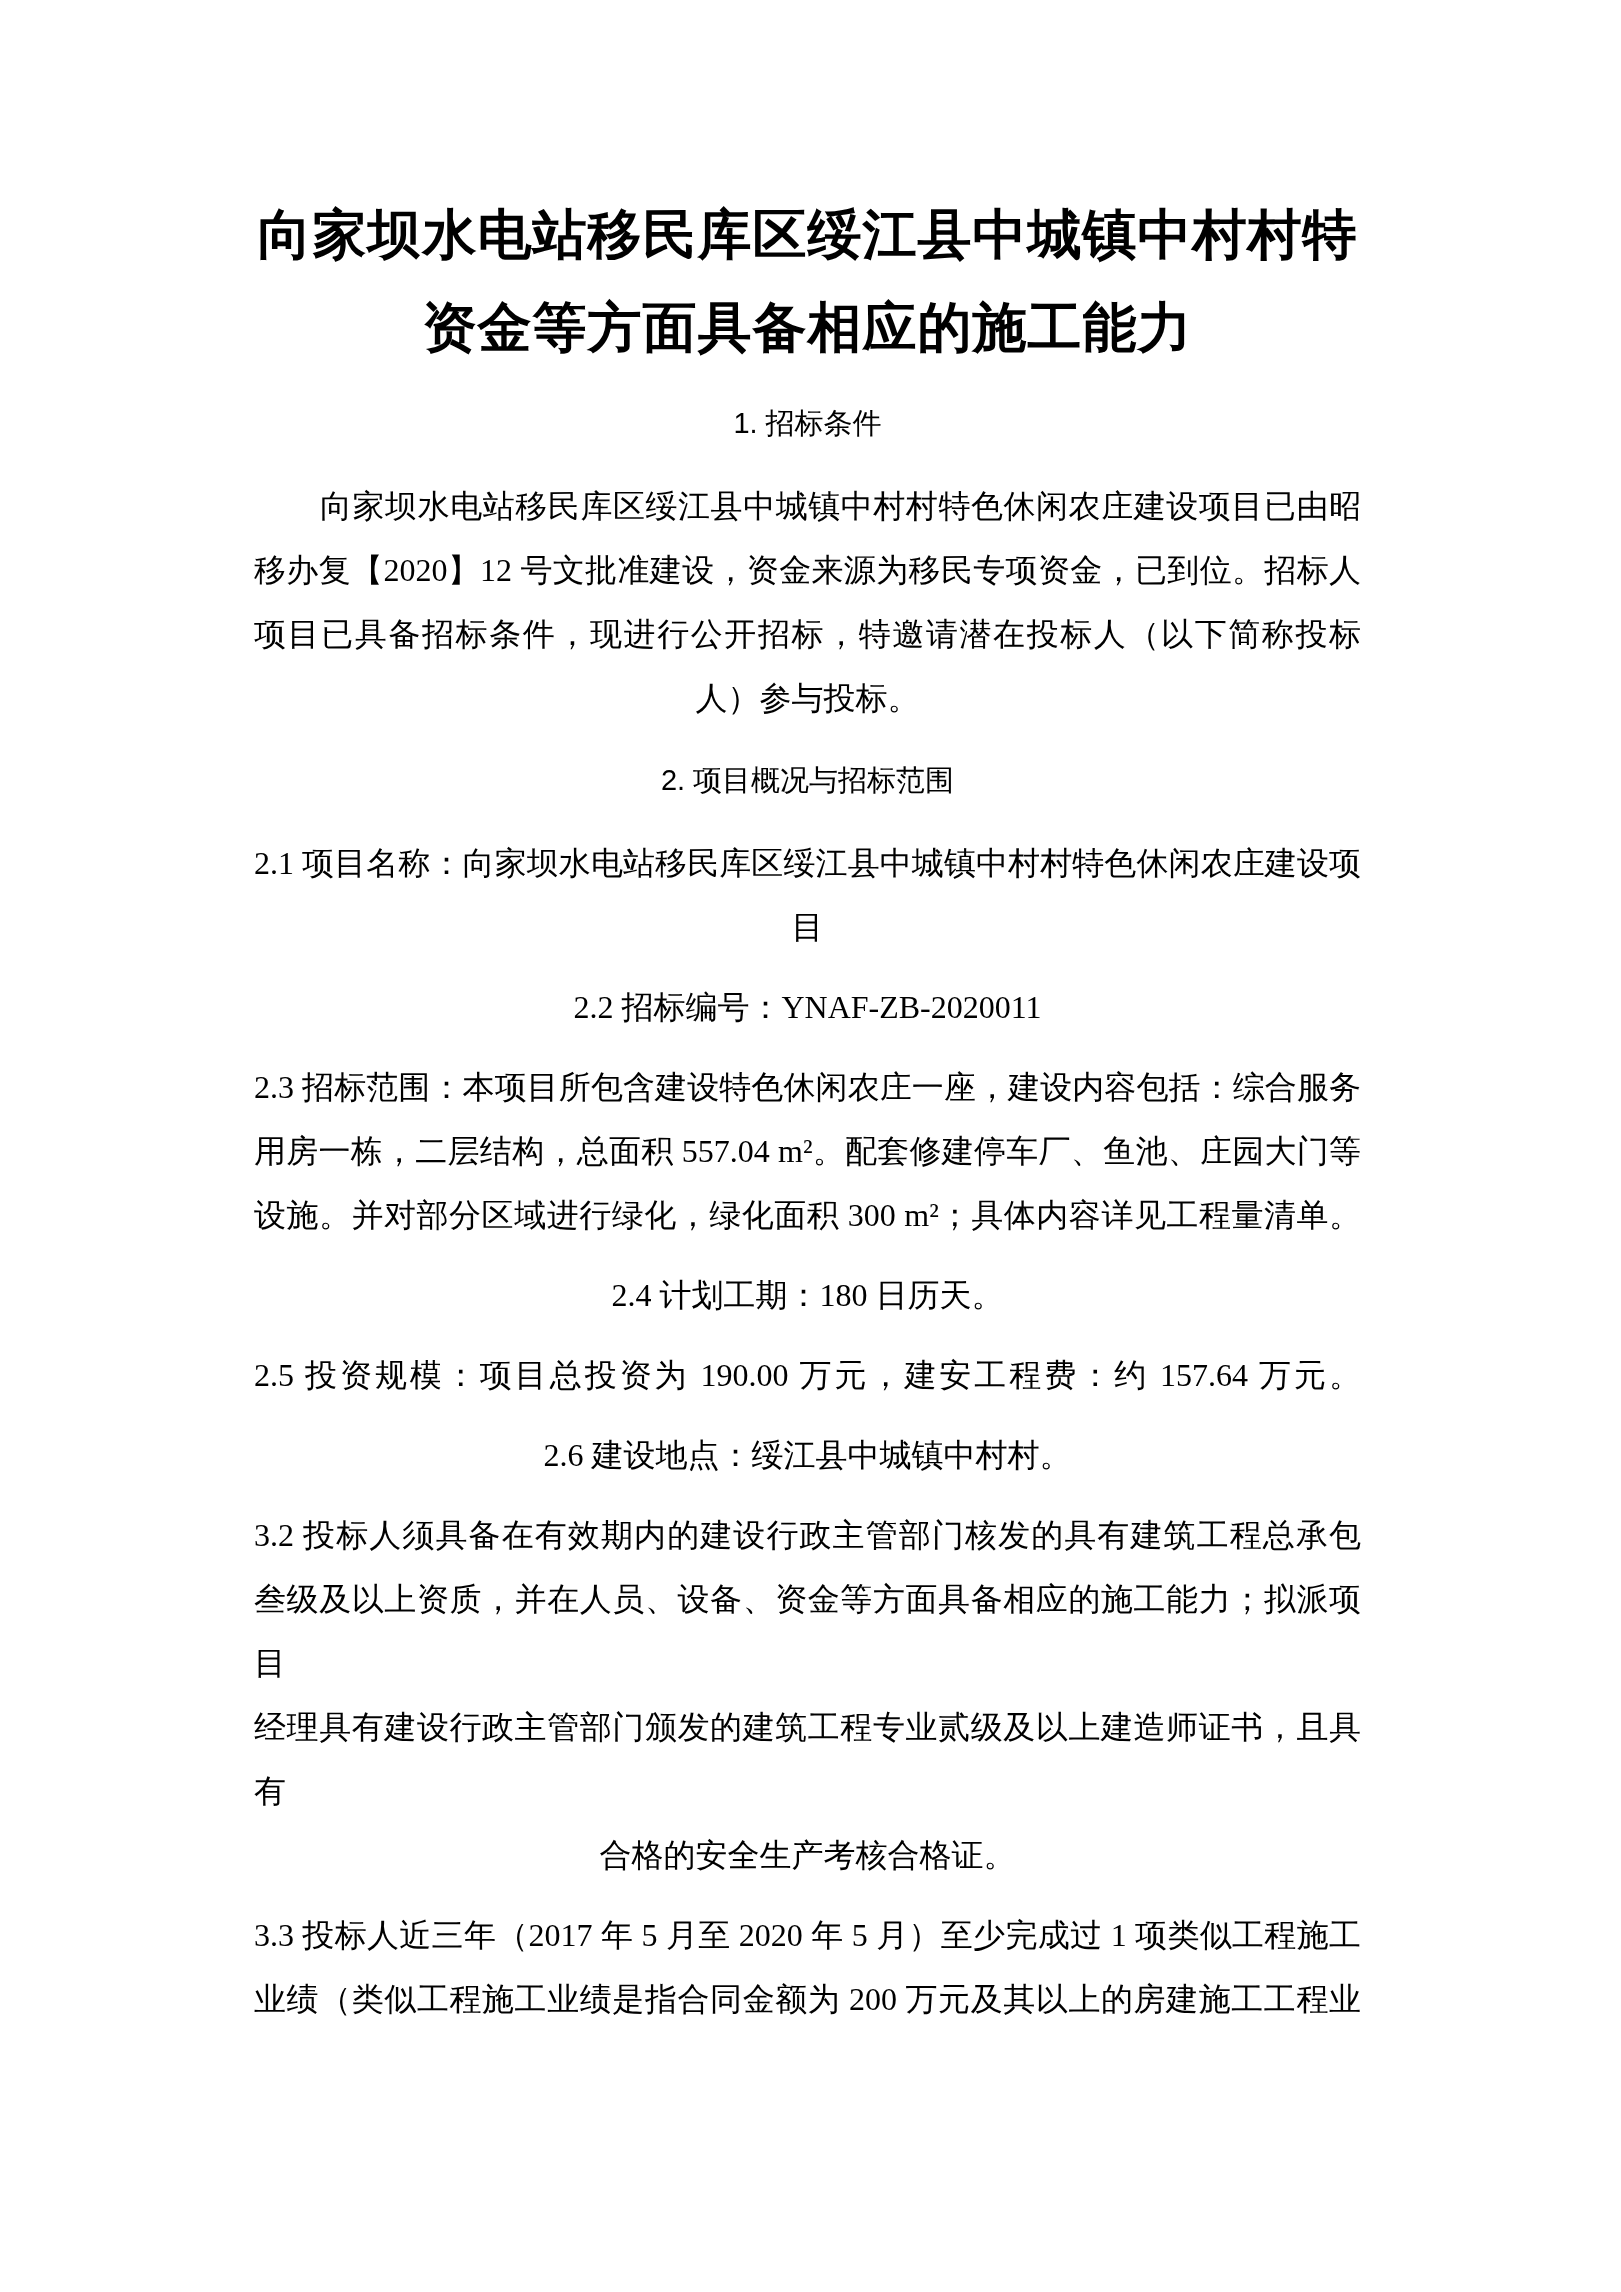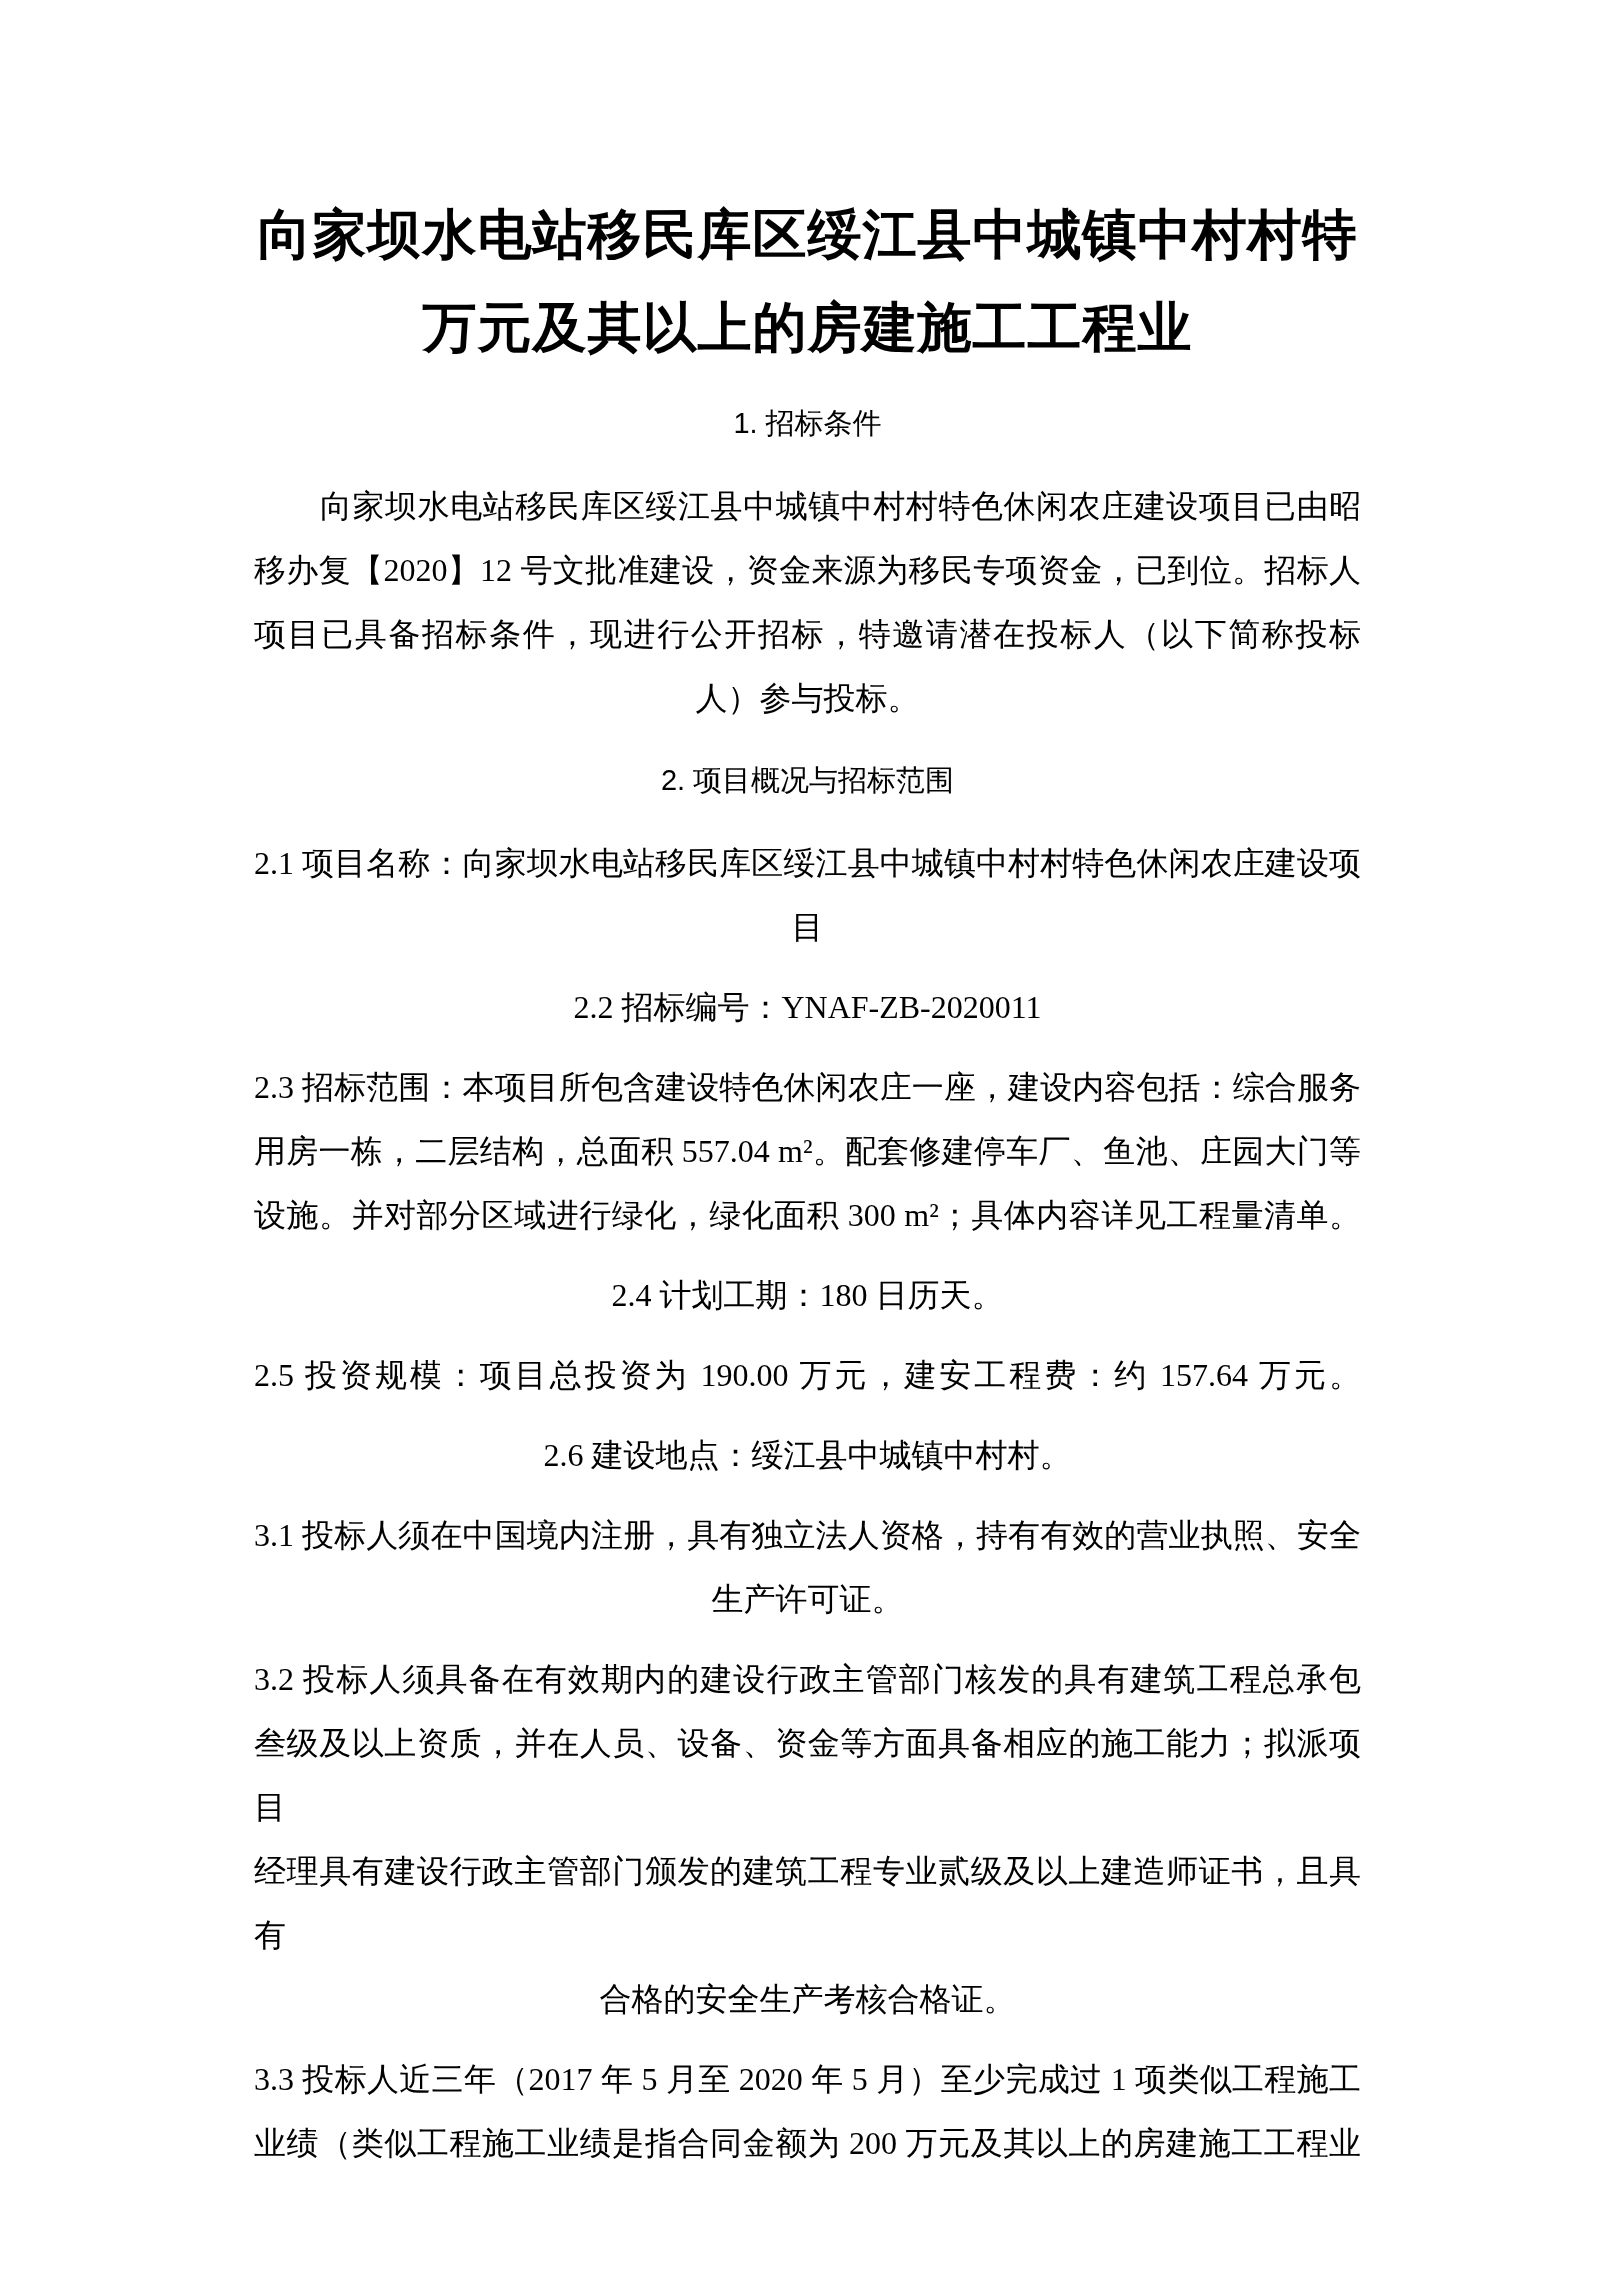--- a/index.html
+++ b/index.html
@@ -53,21 +53,21 @@
     text-decoration-thickness: 2px;
     text-underline-offset: 7.8px;
   }
 </style>
 </head>
 <body>
 
 <div class="page">
   <div class="doc-title">
     <span class="t-line">向家坝水电站移民库区绥江县中城镇中村村特</span>
-    <span class="t-line">万元及其以上的房建施工工程业</span>
+    <span class="t-line">资金等方面具备相应的施工能力</span>
   </div>
   <div id="doc-body">
       <div class="sec-heading">1. 招标条件</div>
       <div class="para">
         <div class="line justify indent"><span>向家坝水电站移民库区绥江县中城镇中村村特色休闲农庄建设项目已由昭</span></div>
         <div class="line justify"><span>移办复【2020】12 号文批准建设，资金来源为移民专项资金，已到位。招标人</span></div>
         <div class="line justify"><span>项目已具备招标条件，现进行公开招标，特邀请潜在投标人（以下简称投标</span></div>
         <div class="line"><span>人）参与投标。</span></div>
       </div>
       <div class="sec-heading">2. 项目概况与招标范围</div>
@@ -86,24 +86,20 @@
       <div class="para">
         <div class="line"><span>2.4 计划工期：180 日历天。</span></div>
       </div>
       <div class="para">
         <div class="line justify"><span>2.5 投资规模：项目总投资为 190.00 万元，建安工程费：约 157.64 万元。</span></div>
       </div>
       <div class="para">
         <div class="line"><span>2.6 建设地点：绥江县中城镇中村村。</span></div>
       </div>
       <div class="para">
-        <div class="line justify"><span>3.1 投标人须在中国境内注册，具有独立法人资格，持有有效的营业执照、安全</span></div>
-        <div class="line"><span>生产许可证。</span></div>
-      </div>
-      <div class="para">
         <div class="line justify"><span>3.2 投标人须具备在有效期内的建设行政主管部门核发的具有建筑工程总承包</span></div>
         <div class="line justify"><span>叁级及以上资质，并在人员、设备、资金等方面具备相应的施工能力；拟派项目</span></div>
         <div class="line justify"><span>经理具有建设行政主管部门颁发的建筑工程专业贰级及以上建造师证书，且具有</span></div>
         <div class="line"><span>合格的安全生产考核合格证。</span></div>
       </div>
       <div class="para">
         <div class="line justify"><span>3.3 投标人近三年（2017 年 5 月至 2020 年 5 月）至少完成过 1 项类似工程施工</span></div>
         <div class="line justify"><span>业绩（类似工程施工业绩是指合同金额为 200 万元及其以上的房建施工工程业</span></div>
       </div>
     </div>

